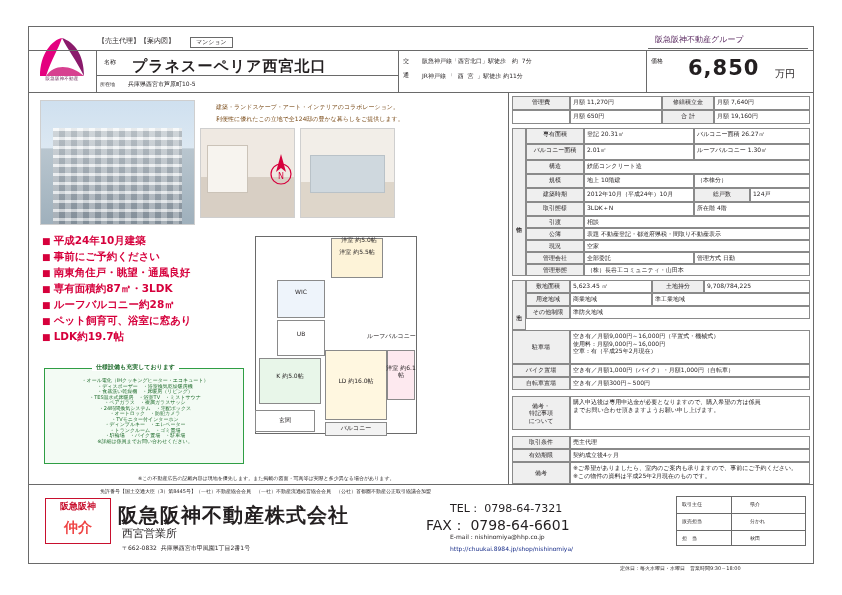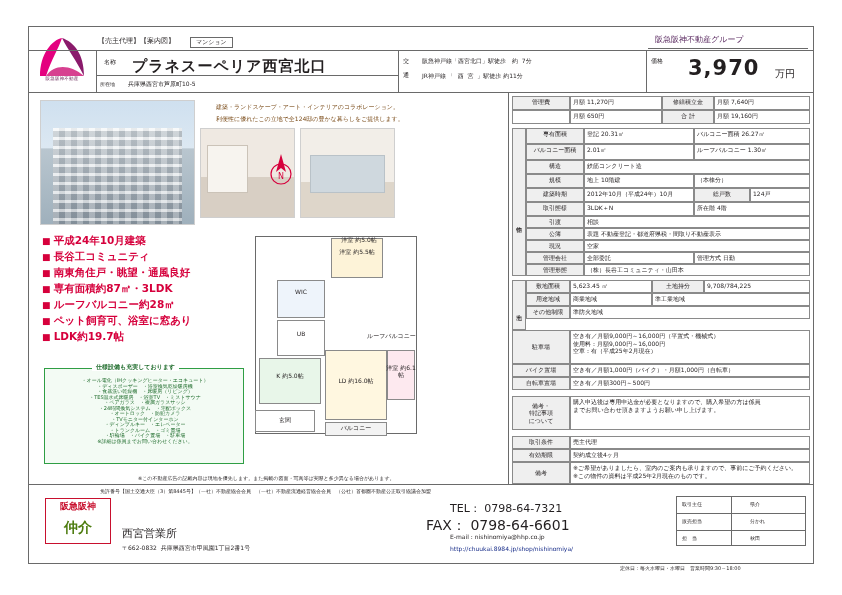--- a/index.html
+++ b/index.html
@@ -77,35 +77,35 @@
   <div class="vr" style="left:96px;top:50px;width:1px;height:42px;"></div>
   <div class="vr" style="left:398px;top:50px;width:1px;height:42px;"></div>
   <div class="hr" style="left:96px;top:75px;width:302px;height:1px;"></div>
 
   <div class="t xs cjk" style="left:403px;top:58px;">交</div>
   <div class="t xs cjk" style="left:403px;top:72px;">通</div>
   <div class="t xs cjk" style="left:422px;top:58px;">阪急神戸線「西宮北口」駅徒歩　約  7分</div>
   <div class="t xs cjk" style="left:422px;top:73px;">JR神戸線 「  西  宮  」駅徒歩 約11分</div>
   <div class="vr" style="left:646px;top:50px;width:1px;height:42px;"></div>
   <div class="t xs cjk" style="left:651px;top:58px;">価格</div>
-  <div class="t price cjk" style="left:688px;top:57px;">3,970</div>
+  <div class="t price cjk" style="left:688px;top:57px;">6,850</div>
   <div class="t unit cjk" style="left:775px;top:68px;">万円</div>
 
   <div class="hr" style="left:28px;top:92px;width:786px;height:1px;"></div>
   <div class="vr" style="left:508px;top:92px;width:1px;height:392px;"></div>
 
   <div class="t xs cjk" style="left:216px;top:104px;color:#7a4b18;">建築・ランドスケープ・アート・インテリアのコラボレーション。</div>
   <div class="t xs cjk" style="left:216px;top:116px;color:#7a4b18;">利便性に優れたこの立地で全124邸の豊かな暮らしをご提供します。</div>
 
   <div class="photo bldg" style="left:40px;top:100px;width:155px;height:125px;"></div>
   <div class="photo room1" style="left:200px;top:128px;width:95px;height:90px;"></div>
   <div class="photo room2" style="left:300px;top:128px;width:95px;height:90px;"></div>
 
   <div class="bullet" style="left:42px;top:234px;">平成24年10月建築</div>
-  <div class="bullet" style="left:42px;top:250px;">長谷工コミュニティ</div>
+  <div class="bullet" style="left:42px;top:250px;">事前にご予約ください</div>
   <div class="bullet" style="left:42px;top:266px;">南東角住戸・眺望・通風良好</div>
   <div class="bullet" style="left:42px;top:282px;">専有面積約87㎡・3LDK</div>
   <div class="bullet" style="left:42px;top:298px;">ルーフバルコニー約28㎡</div>
   <div class="bullet" style="left:42px;top:314px;">ペット飼育可、浴室に窓あり</div>
   <div class="bullet" style="left:42px;top:330px;">LDK約19.7帖</div>
 
   <div class="greenbox" style="left:44px;top:368px;width:200px;height:96px;"></div>
   <div class="t xs cjk" style="left:92px;top:364px;background:#ffffff;padding:0 4px;color:#1d6b2a;font-weight:bold;">仕様設備も充実しております</div>
   <div class="t tiny cjk" style="left:50px;top:378px;width:190px;white-space:pre-wrap;color:#1d6b2a;">・オール電化（IHクッキングヒーター・エコキュート）
 ・ディスポーザー　・浴室換気乾燥暖房機
@@ -254,22 +254,23 @@
   <div class="cell cellh cjk" style="left:512px;top:462px;width:58px;height:22px;display:flex;align-items:center;justify-content:center;">備考</div>
   <div class="cell cjk" style="left:570px;top:462px;width:240px;height:22px;white-space:pre-wrap;">※ご希望がありましたら、室内のご案内も承りますので、事前にご予約ください。
 ※この物件の資料は平成25年2月現在のものです。</div>
 
   <div class="hr" style="left:28px;top:484px;width:786px;height:1px;"></div>
   <div class="t tiny cjk" style="left:138px;top:476px;">※この不動産広告の記載内容は現地を優先します。また掲載の図面・写真等は実際と多少異なる場合があります。</div>
   <div class="t tiny cjk" style="left:100px;top:489px;">免許番号【国土交通大臣（3）第8445号】（一社）不動産協会会員　（一社）不動産流通経営協会会員　（公社）首都圏不動産公正取引協議会加盟</div>
 
   <div class="ftlogo"></div>
   <div class="t cjk" style="left:52px;top:502px;width:52px;text-align:center;font-size:9px;font-weight:bold;color:#c8102e;">阪急阪神</div>
-  <div class="t cjk" style="left:52px;top:520px;width:52px;text-align:center;font-size:14px;font-weight:bold;color:#4d7c0f;">仲介</div>
-
+  <div class="t cjk" style="left:52px;top:520px;width:52px;text-align:center;font-size:14px;font-weight:bold;color:#ef4444;">仲介</div>
+
+  <div class="t cjk" style="left:118px;top:504px;font-size:20px;font-weight:bold;letter-spacing:1px;">阪急阪神不動産株式会社</div>
   <div class="t cjk" style="left:122px;top:528px;font-size:11px;">西宮営業所</div>
   <div class="t xs cjk" style="left:122px;top:545px;">〒662-0832  兵庫県西宮市甲風園1丁目2番1号</div>
 
   <div class="t cjk" style="left:450px;top:503px;font-size:11px;">TEL： 0798-64-7321</div>
   <div class="t cjk" style="left:426px;top:518px;font-size:14px;">FAX： 0798-64-6601</div>
   <div class="t xs cjk" style="left:450px;top:534px;">E-mail：nishinomiya@hhp.co.jp</div>
   <div class="t xs cjk" style="left:450px;top:546px;color:#1a2f8a;">http://chuukai.8984.jp/shop/nishinomiya/</div>
 
   <div class="sealbox" style="left:676px;top:496px;width:130px;height:50px;"></div>
   <div class="vr" style="left:731px;top:496px;width:1px;height:50px;"></div>

